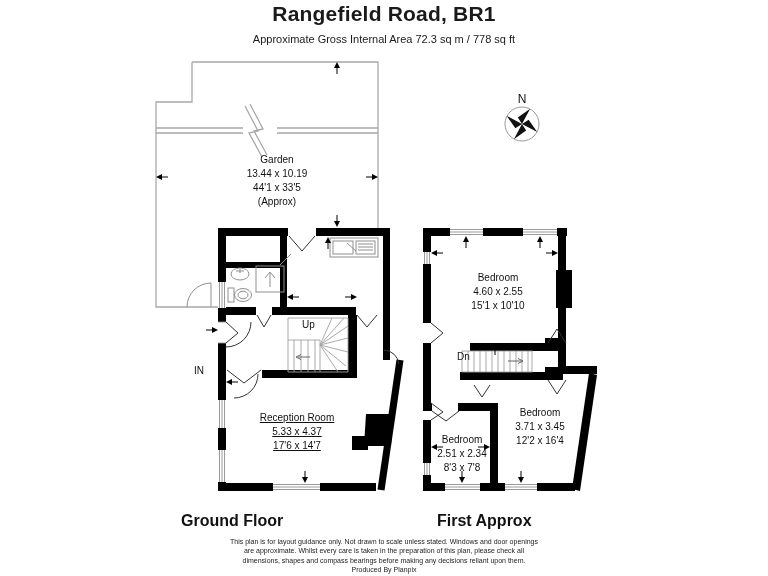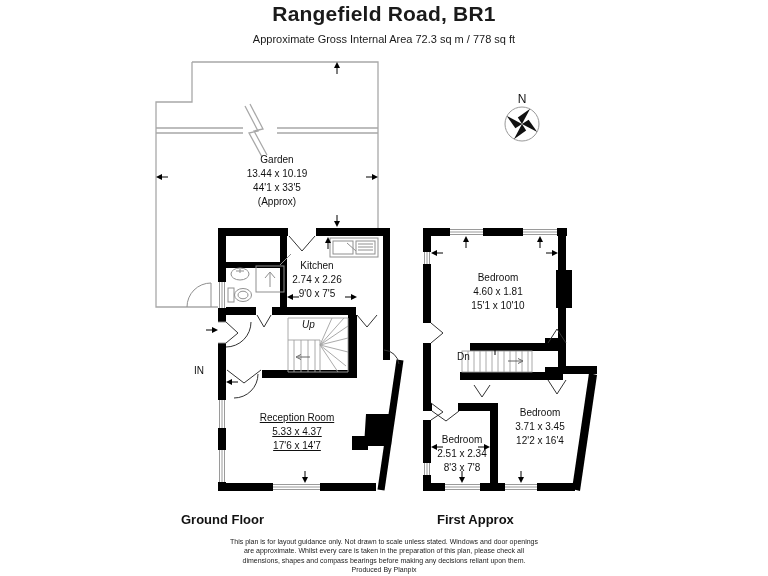--- a/index.html
+++ b/index.html
@@ -6,21 +6,21 @@
   #page{position:relative;width:756px;height:576px;background:#fff;overflow:hidden;
         font-family:"Liberation Sans",sans-serif;color:#1a1a1a;}
   svg{position:absolute;left:0;top:0;}
   .abs{position:absolute;white-space:nowrap;}
   .ctr{transform:translateX(-50%);text-align:center;}
   #title{left:0;top:2px;width:768px;text-align:center;font-size:21px;font-weight:bold;letter-spacing:.2px;}
   #subtitle{left:0;top:33px;width:768px;text-align:center;font-size:11px;}
   .room-label{font-size:10px;line-height:14px;color:#111;}
   .room-label div{white-space:nowrap;}
   .tiny-label{font-size:10px;color:#111;}
-  .floor-label{font-size:13px;font-weight:bold;color:#111;}
+  .floor-label{font-size:16px;font-weight:bold;color:#111;}
   #north-label{font-size:12px;color:#111;}
   #footer{left:0;top:537px;width:768px;text-align:center;font-size:7px;line-height:9.4px;color:#222;}
 </style>
 </head>
 <body>
 
 <div id="page">
 
 <svg width="768" height="576" viewBox="0 0 768 576">
   <defs>
@@ -202,39 +202,34 @@
 
 <div id="north-label" class="abs ctr" style="left:522px;top:92px;">N</div>
 
 <div class="abs ctr room-label" style="left:277px;top:153px;">
   <div>Garden</div>
   <div>13.44 x 10.19</div>
   <div>44'1 x 33'5</div>
   <div>(Approx)</div>
 </div>
 
-<div class="abs ctr room-label" style="left:317px;top:259px;">
-  <div>Kitchen</div>
-  <div>2.74 x 2.26</div>
-  <div>9'0 x 7'5</div>
-</div>
 
 <div class="abs ctr room-label" style="left:297px;top:411px;text-decoration:underline;">
   <div>Reception Room</div>
   <div>5.33 x 4.37</div>
   <div>17'6 x 14'7</div>
 </div>
 
-<div class="abs tiny-label" style="left:302px;top:319px;font-style:italic;">Up</div>
+<div class="abs tiny-label" style="left:302px;top:319px;">Up</div>
 <div class="abs tiny-label" style="left:194px;top:323px;margin-top:42px;">IN</div>
 <div class="abs tiny-label" style="left:457px;top:351px;">Dn</div>
 
 <div class="abs ctr room-label" style="left:498px;top:271px;">
   <div>Bedroom</div>
-  <div>4.60 x 1.81</div>
+  <div>4.60 x 2.55</div>
   <div>15'1 x 10'10</div>
 </div>
 
 <div class="abs ctr room-label" style="left:540px;top:406px;">
   <div>Bedroom</div>
   <div>3.71 x 3.45</div>
   <div>12'2 x 16'4</div>
 </div>
 
 <div class="abs ctr room-label" style="left:462px;top:433px;">

